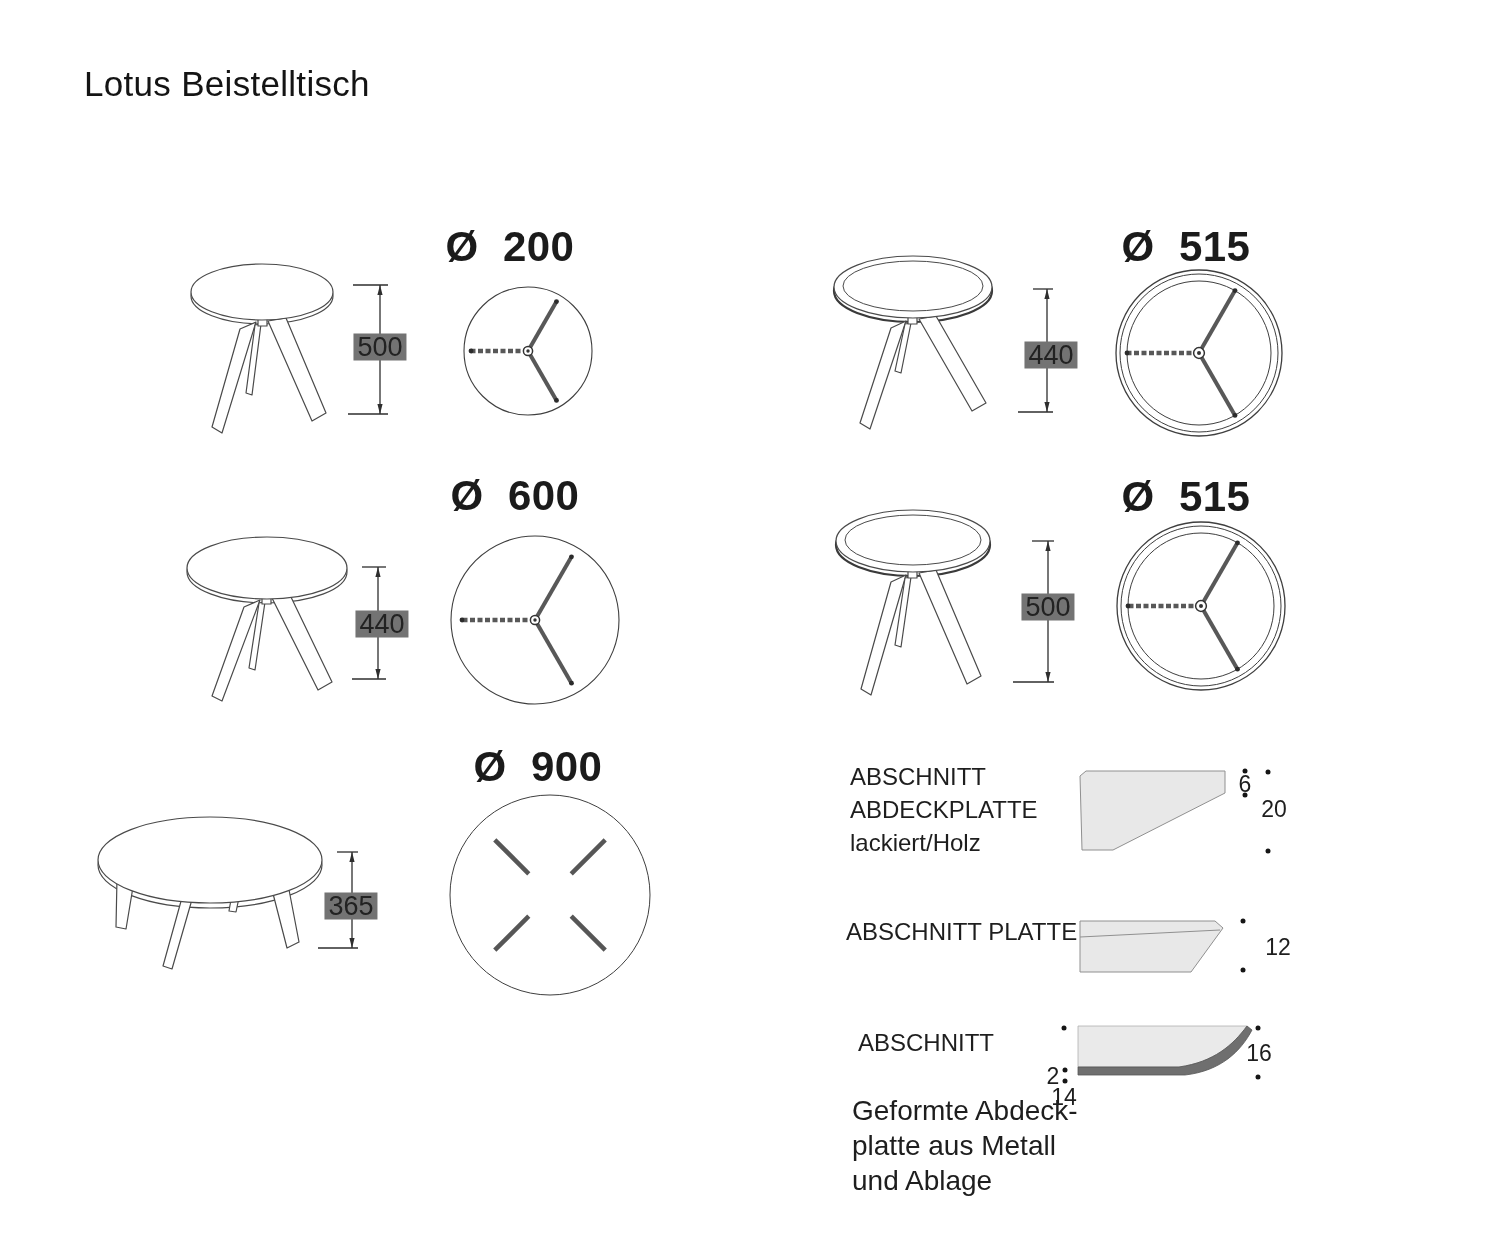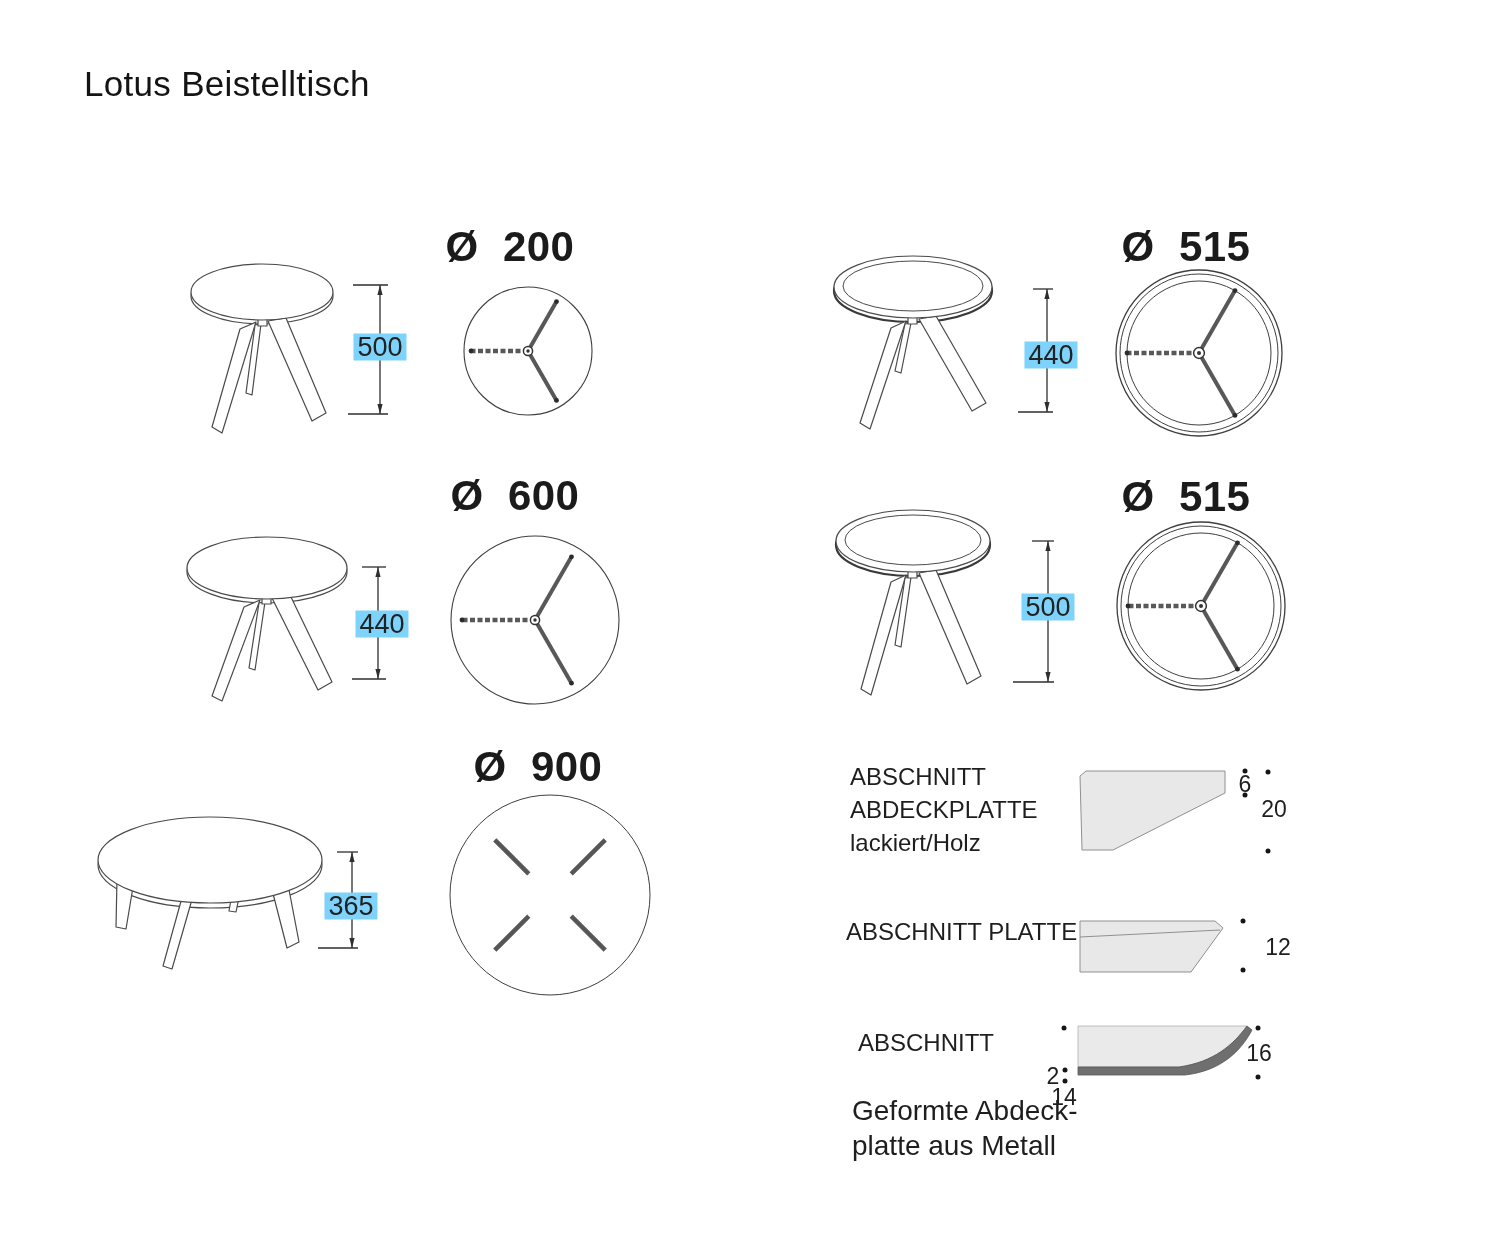--- a/index.html
+++ b/index.html
@@ -10,21 +10,21 @@
   .abs{position:absolute;}
   .page-title{
     left:84px;top:64px;font-size:35px;font-weight:400;color:#141414;letter-spacing:.3px;
     font-family:"Liberation Sans","DejaVu Sans",sans-serif;
   }
   .dia-label{
     font-weight:bold;font-size:42px;color:#1b1b1b;white-space:nowrap;
     transform:translateX(-50%);word-spacing:12px;letter-spacing:.5px;line-height:1;
   }
   .dim-num{
-    font-size:27px;color:#222;background:#7dd3fc;padding:0 4px;line-height:1;
+    font-size:27px;color:#222;background:#737373;padding:0 4px;line-height:1;
     transform:translate(-50%,-50%);white-space:nowrap;
   }
   .sec-label{font-size:24px;line-height:33px;color:#1e1e1e;white-space:nowrap;}
   .sec-label-light{font-size:24px;line-height:30px;color:#1e1e1e;white-space:nowrap;}
   .sec-para{font-size:28px;line-height:35px;color:#1e1e1e;white-space:nowrap;font-weight:400;}
   .sec-dim{font-size:23px;color:#1e1e1e;transform:translate(-50%,-50%);line-height:1;white-space:nowrap;}
   .dot{width:5px;height:5px;background:#151515;border-radius:50%;transform:translate(-50%,-50%);}
   svg{display:block;}
 </style>
 </head>
@@ -255,20 +255,21 @@
 </svg>
 
 <div class="abs dot" style="left:1243px;top:921px;"></div>
 <span class="abs sec-dim" style="left:1246px;top:947px;margin-left:32px;">12</span>
 <div class="abs dot" style="left:1243px;top:970px;"></div>
 
 <div class="abs sec-label-light" style="left:858px;top:1028px;">ABSCHNITT</div>
 <div class="abs sec-para" style="left:852px;top:1057px;margin-top:36px;">
   <div>Geformte Abdeck-</div>
   <div>platte aus Metall</div>
+  <div>und Ablage</div>
 </div>
 
 <svg class="abs" style="left:1075px;top:1020px;" width="182" height="62" viewBox="0 0 182 62">
   <path d="M 3,6 L 172,6 C 158,25 139,42 104,47 L 3,47 Z" fill="#eaeaea" stroke="#b0b0b0" stroke-width="0.8"></path>
   <path d="M 3,47 L 104,47 C 139,42 158,25 172,6 L 177,10 C 166,31 146,51 110,55 L 3,55 Z" fill="#6f6f6f" stroke="#555555" stroke-width="0.8" stroke-linejoin="round"></path>
 </svg>
 
 <div class="abs dot" style="left:1064px;top:1028px;"></div>
 <span class="abs sec-dim" style="left:1064px;top:1053px;margin-top:44px;">14</span>
 <div class="abs dot" style="left:1065px;top:1070px;"></div>

